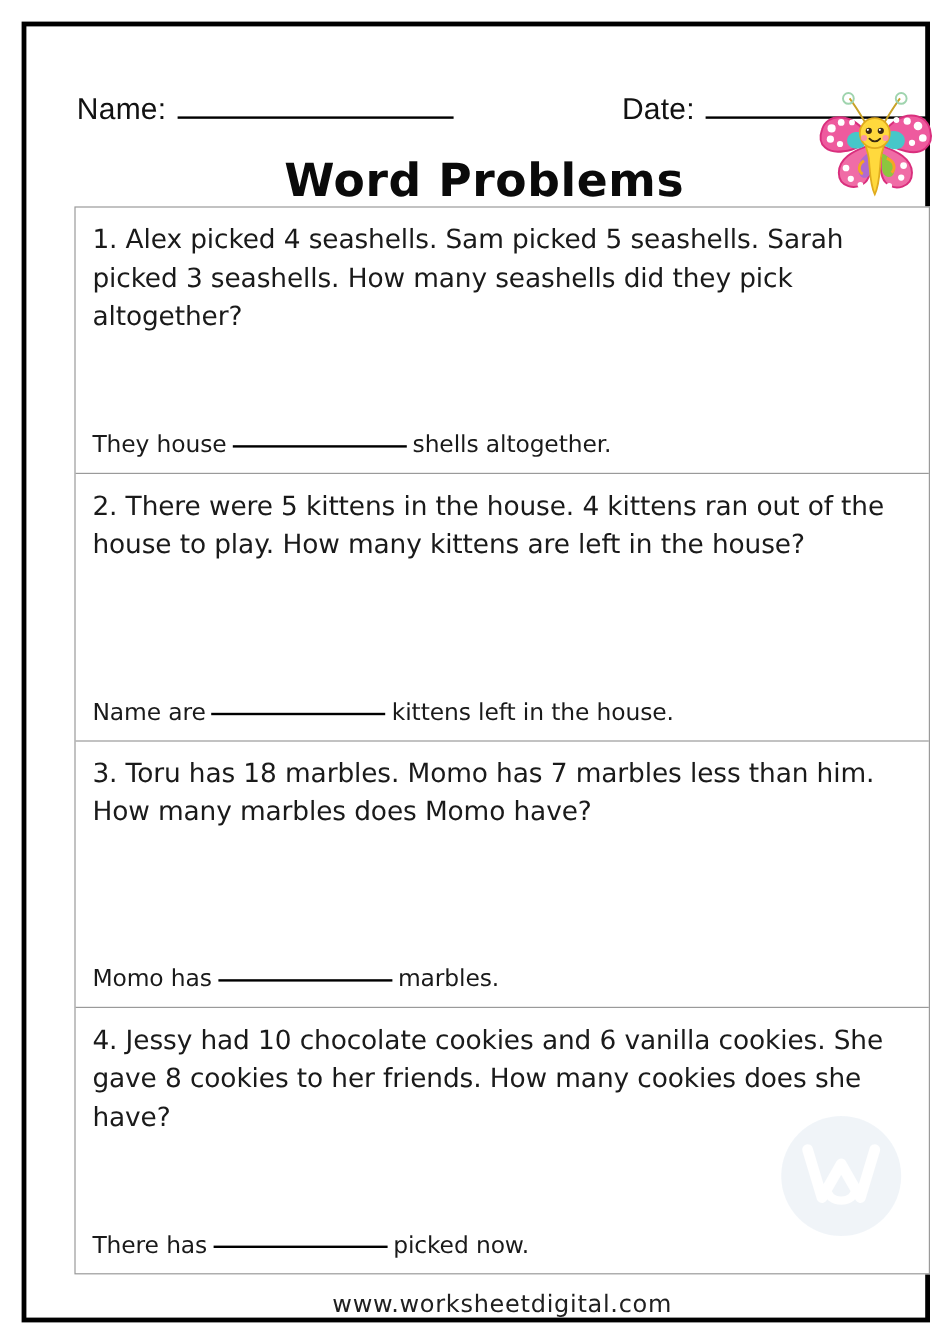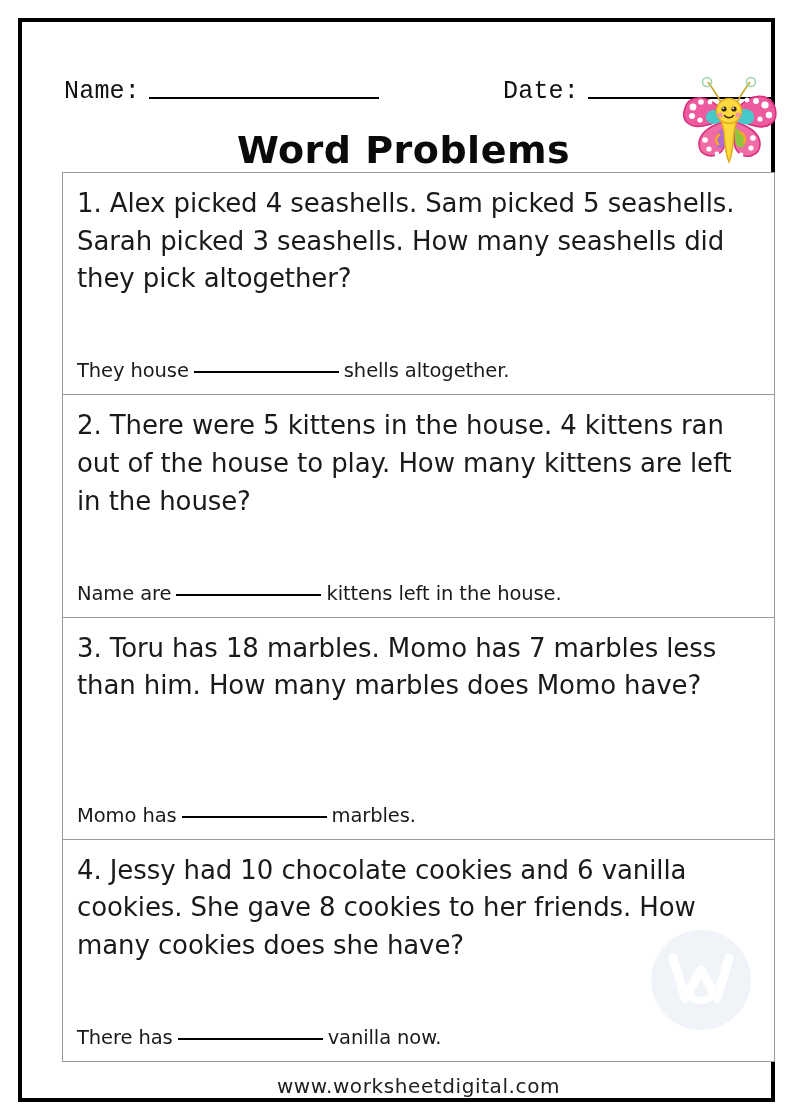--- a/index.html
+++ b/index.html
@@ -47,21 +47,21 @@
     align-items: flex-end;
     height: 42px;
     padding: 0 2px;
   }
   .field {
     display: flex;
     align-items: flex-end;
     white-space: nowrap;
   }
   .field-label {
-    font-family: Liberation Mono, monospace;
+    font-family: Liberation Sans, sans-serif;
     font-size: 25px;
     color: #111111;
     letter-spacing: 0.2px;
     line-height: 1;
   }
   .field-rule {
     display: inline-block;
     border-bottom: 2.5px solid #000000;
     height: 1px;
     margin: 0 0 5px 9px;
@@ -112,21 +112,21 @@
     padding: 12px 14px 10px 14px;
     display: flex;
     flex-direction: column;
     justify-content: space-between;
     position: relative;
   }
   .problem-cell:last-child { border-bottom: none; }
 
   .problem-text {
     font-family: "DejaVu Sans", sans-serif;
-    font-size: 26px;
+    font-size: 22px;
     line-height: 1.45;
     color: #1a1a1a;
     letter-spacing: -0.1px;
   }
   .answer-line {
     font-family: "DejaVu Sans", sans-serif;
     font-size: 19.5px;
     color: #1a1a1a;
     letter-spacing: -0.1px;
     white-space: nowrap;
@@ -269,21 +269,21 @@
         <div class="problem-cell">
           <div class="problem-text">3. Toru has 18 marbles.  Momo has 7 marbles less than him. How many marbles does Momo have?</div>
           <div class="answer-line">
             <span>Momo has</span><span class="blank-rule"></span><span>marbles.</span>
           </div>
         </div>
 
         <div class="problem-cell">
           <div class="problem-text">4. Jessy had 10 chocolate cookies and 6 vanilla cookies. She gave 8 cookies to her friends.  How many cookies does she have?</div>
           <div class="answer-line">
-            <span>There has</span><span class="blank-rule"></span><span>vanilla now.</span>
+            <span>There has</span><span class="blank-rule"></span><span>picked now.</span>
           </div>
         </div>
 
       </div>
 
       <div class="footer">
         <span class="footer-url">www.worksheetdigital.com</span>
       </div>
 
     </div>

